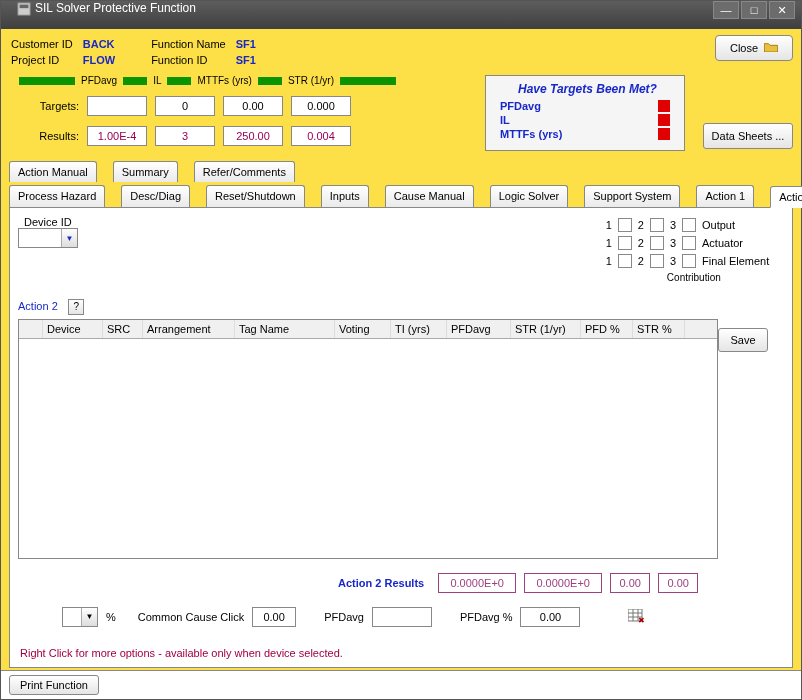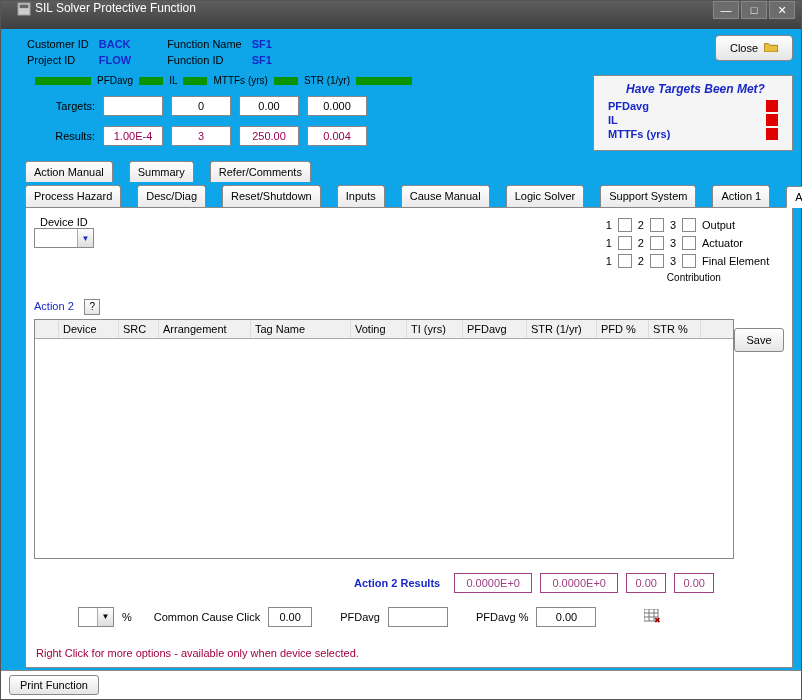--- a/index.html
+++ b/index.html
@@ -2,21 +2,21 @@
 <html><head>
 <meta charset="utf-8">
 <style>
 * { box-sizing: border-box; margin: 0; padding: 0; font-family: Tahoma, Arial, sans-serif; }
 body { background: #fff; width: 802px; height: 700px; overflow: hidden; }
 .window { width: 802px; height: 700px; border: 1px solid #555; background: #fff; display: flex; flex-direction: column; }
 .titlebar { height: 28px; background: linear-gradient(#5d5d5d,#3f3f3f); display: flex; align-items: flex-start; color: #fff; font-size: 12px; padding-left: 16px; }
 .titlebar .tb-icon svg { width: 14px; height: 14px; vertical-align: middle; margin-right: 4px; }
 .title-controls { margin-left: auto; display: flex; gap: 2px; padding-right: 6px; }
 .title-controls .tcbtn { width: 26px; height: 18px; background: #6c6c6c; border: 1px solid #888; display: flex; align-items: center; justify-content: center; color: #fff; font-size: 11px; cursor: pointer; }
-.content { flex: 1; padding: 6px 8px 2px 24px; position: relative; background: #0ea5e9; }
+.content { flex: 1; padding: 6px 8px 2px 8px; position: relative; background: #fde047; }
 .top-row { display: flex; gap: 6px; }
 .info-grid { font-size: 11px; }
 .info-grid td { padding: 1px 8px 1px 0; vertical-align: top; }
 .info-grid .lbl { color: #000; }
 .info-grid .val { color: #1828c8; font-weight: bold; }
 .close-btn { margin-left: auto; width: 78px; height: 26px; font-size: 11px; background: linear-gradient(#fff,#e5e5e5); border: 1px solid #888; border-radius: 4px; display: flex; align-items: center; justify-content: center; gap: 6px; cursor: pointer; }
 .bars-row { display: flex; gap: 6px; align-items: center; margin-top: 6px; margin-left: 10px; font-size: 10px; }
 .bar { width: 56px; height: 8px; background: #0a9400; }
 .bar-sm { width: 24px; height: 8px; background: #0a9400; }
 .bars-row span { color: #000; }
@@ -149,20 +149,23 @@
         <div class="ht-row">
             <span>IL</span>
             <div class="ht-box"></div>
           </div>
         <div class="ht-row">
             <span>MTTFs (yrs)</span>
             <div class="ht-box"></div>
           </div>
       </div>
 
+      <div style="margin-left:18px; margin-top:54px">
+        <button class="data-sheets">Data Sheets ...</button>
+      </div>
     </div>
 
     <div class="tabs-outer">
       <div class="tabs-rowA">
         <div class="tab">Action Manual</div>
         <div class="tab">Summary</div>
         <div class="tab">Refer/Comments</div>
       </div>
       <div class="tabs-rowB">
         <div class="tab">Process Hazard</div>

